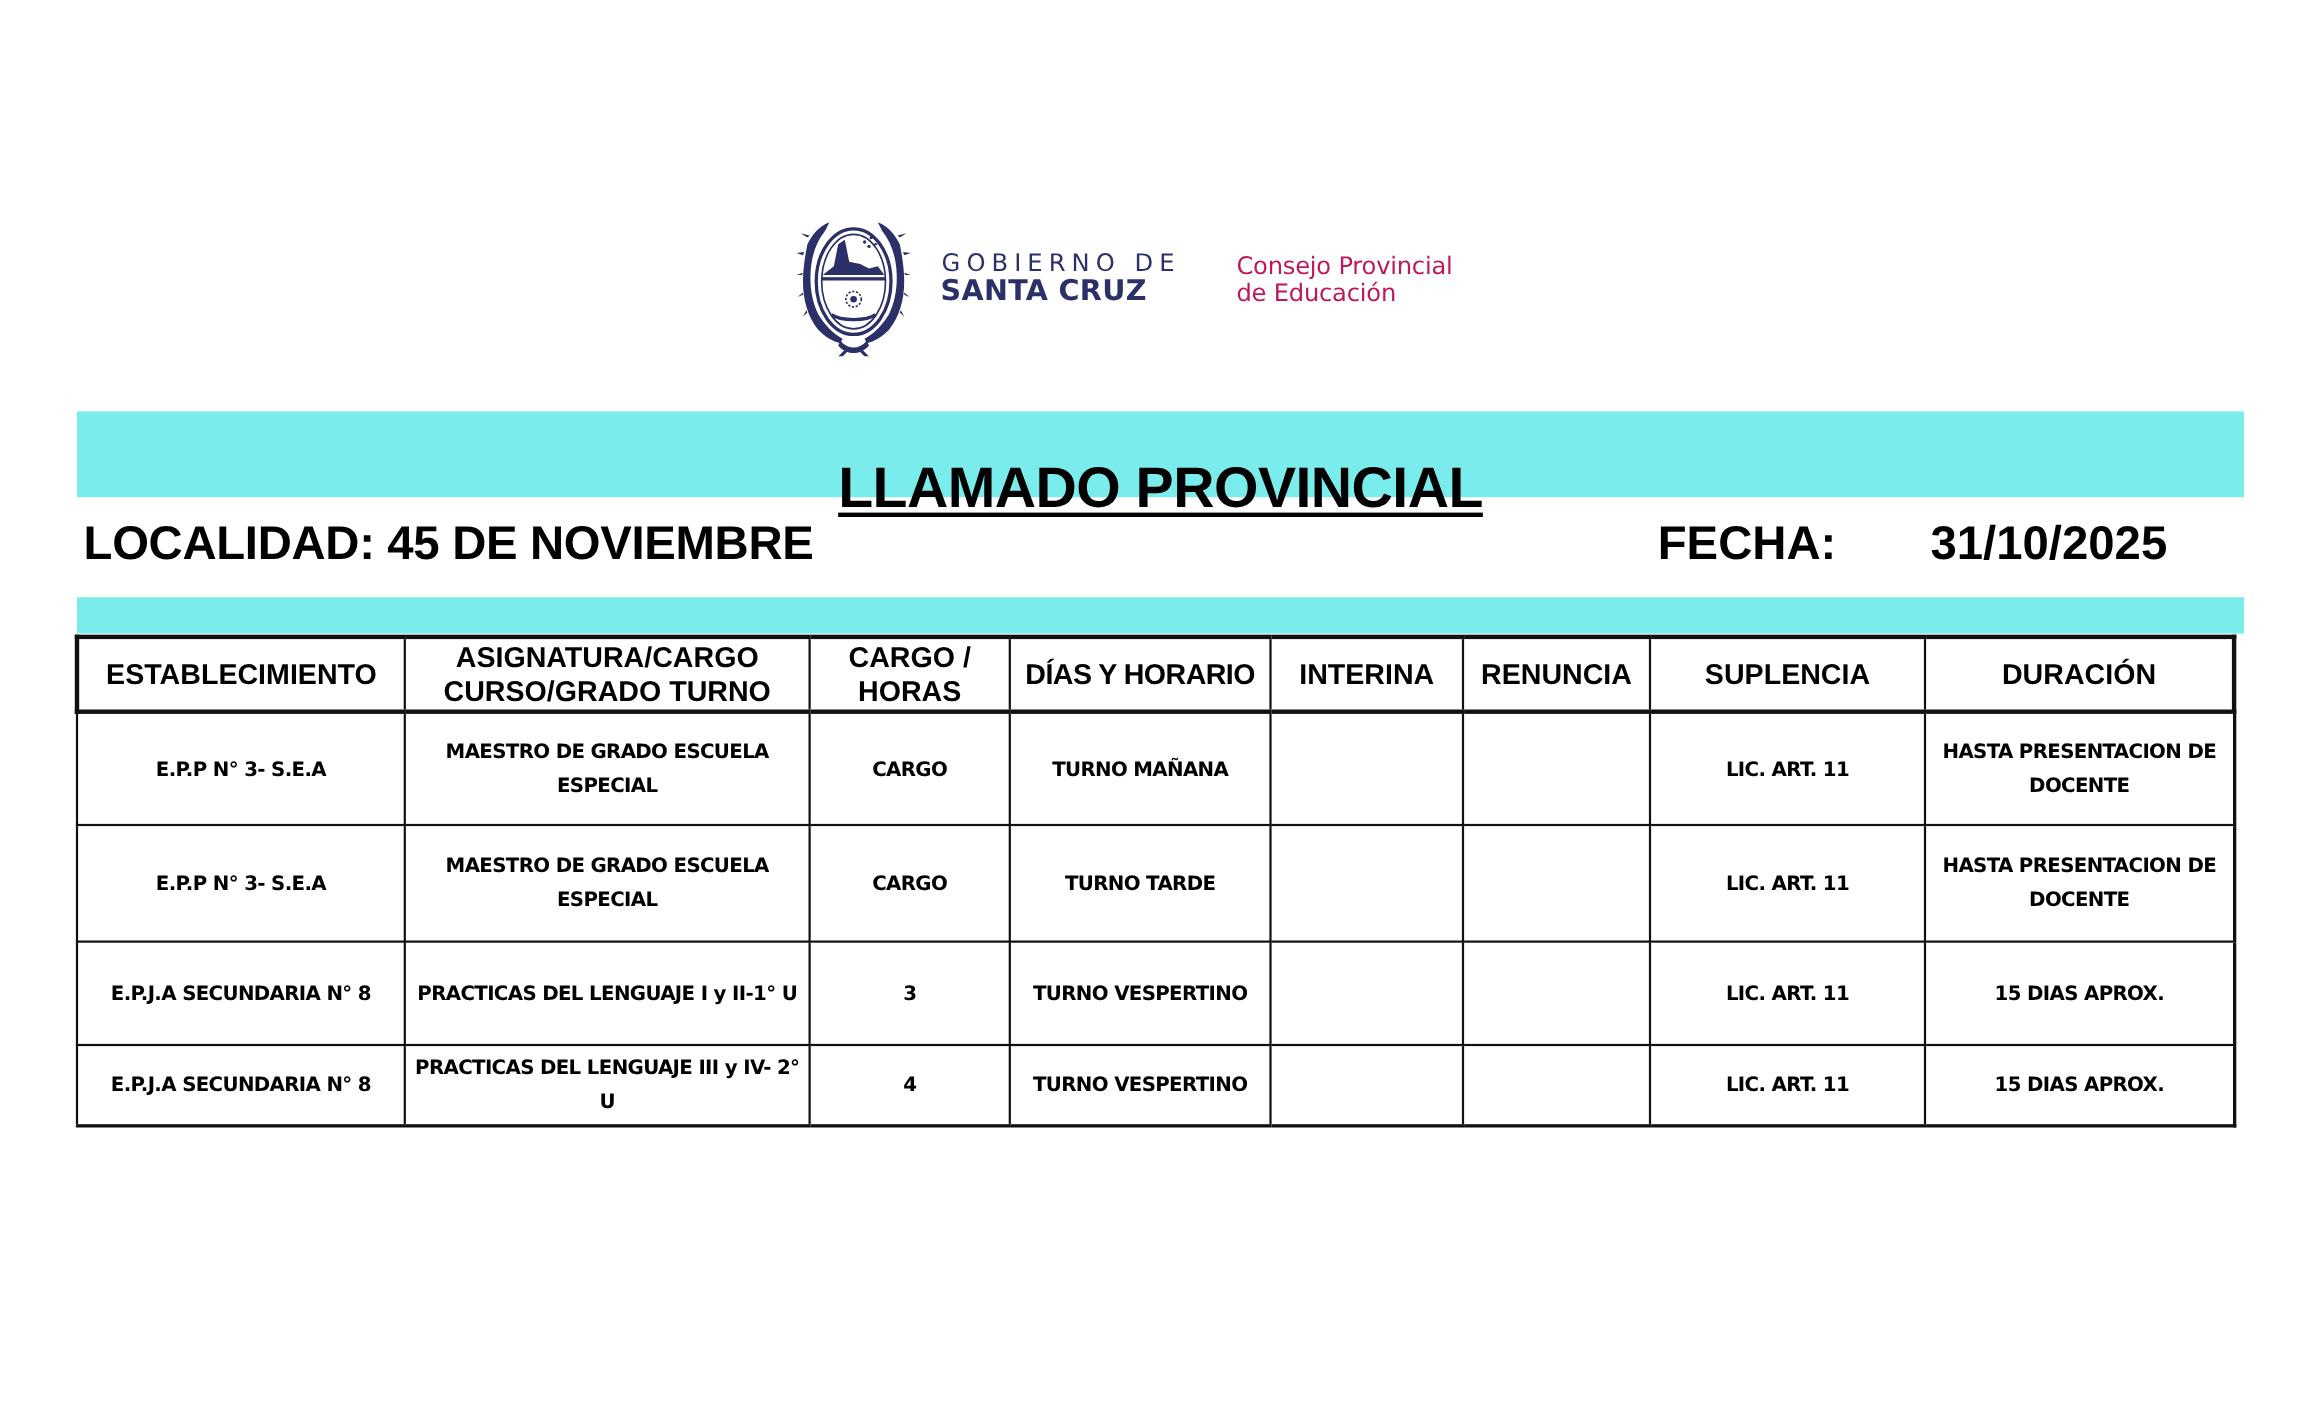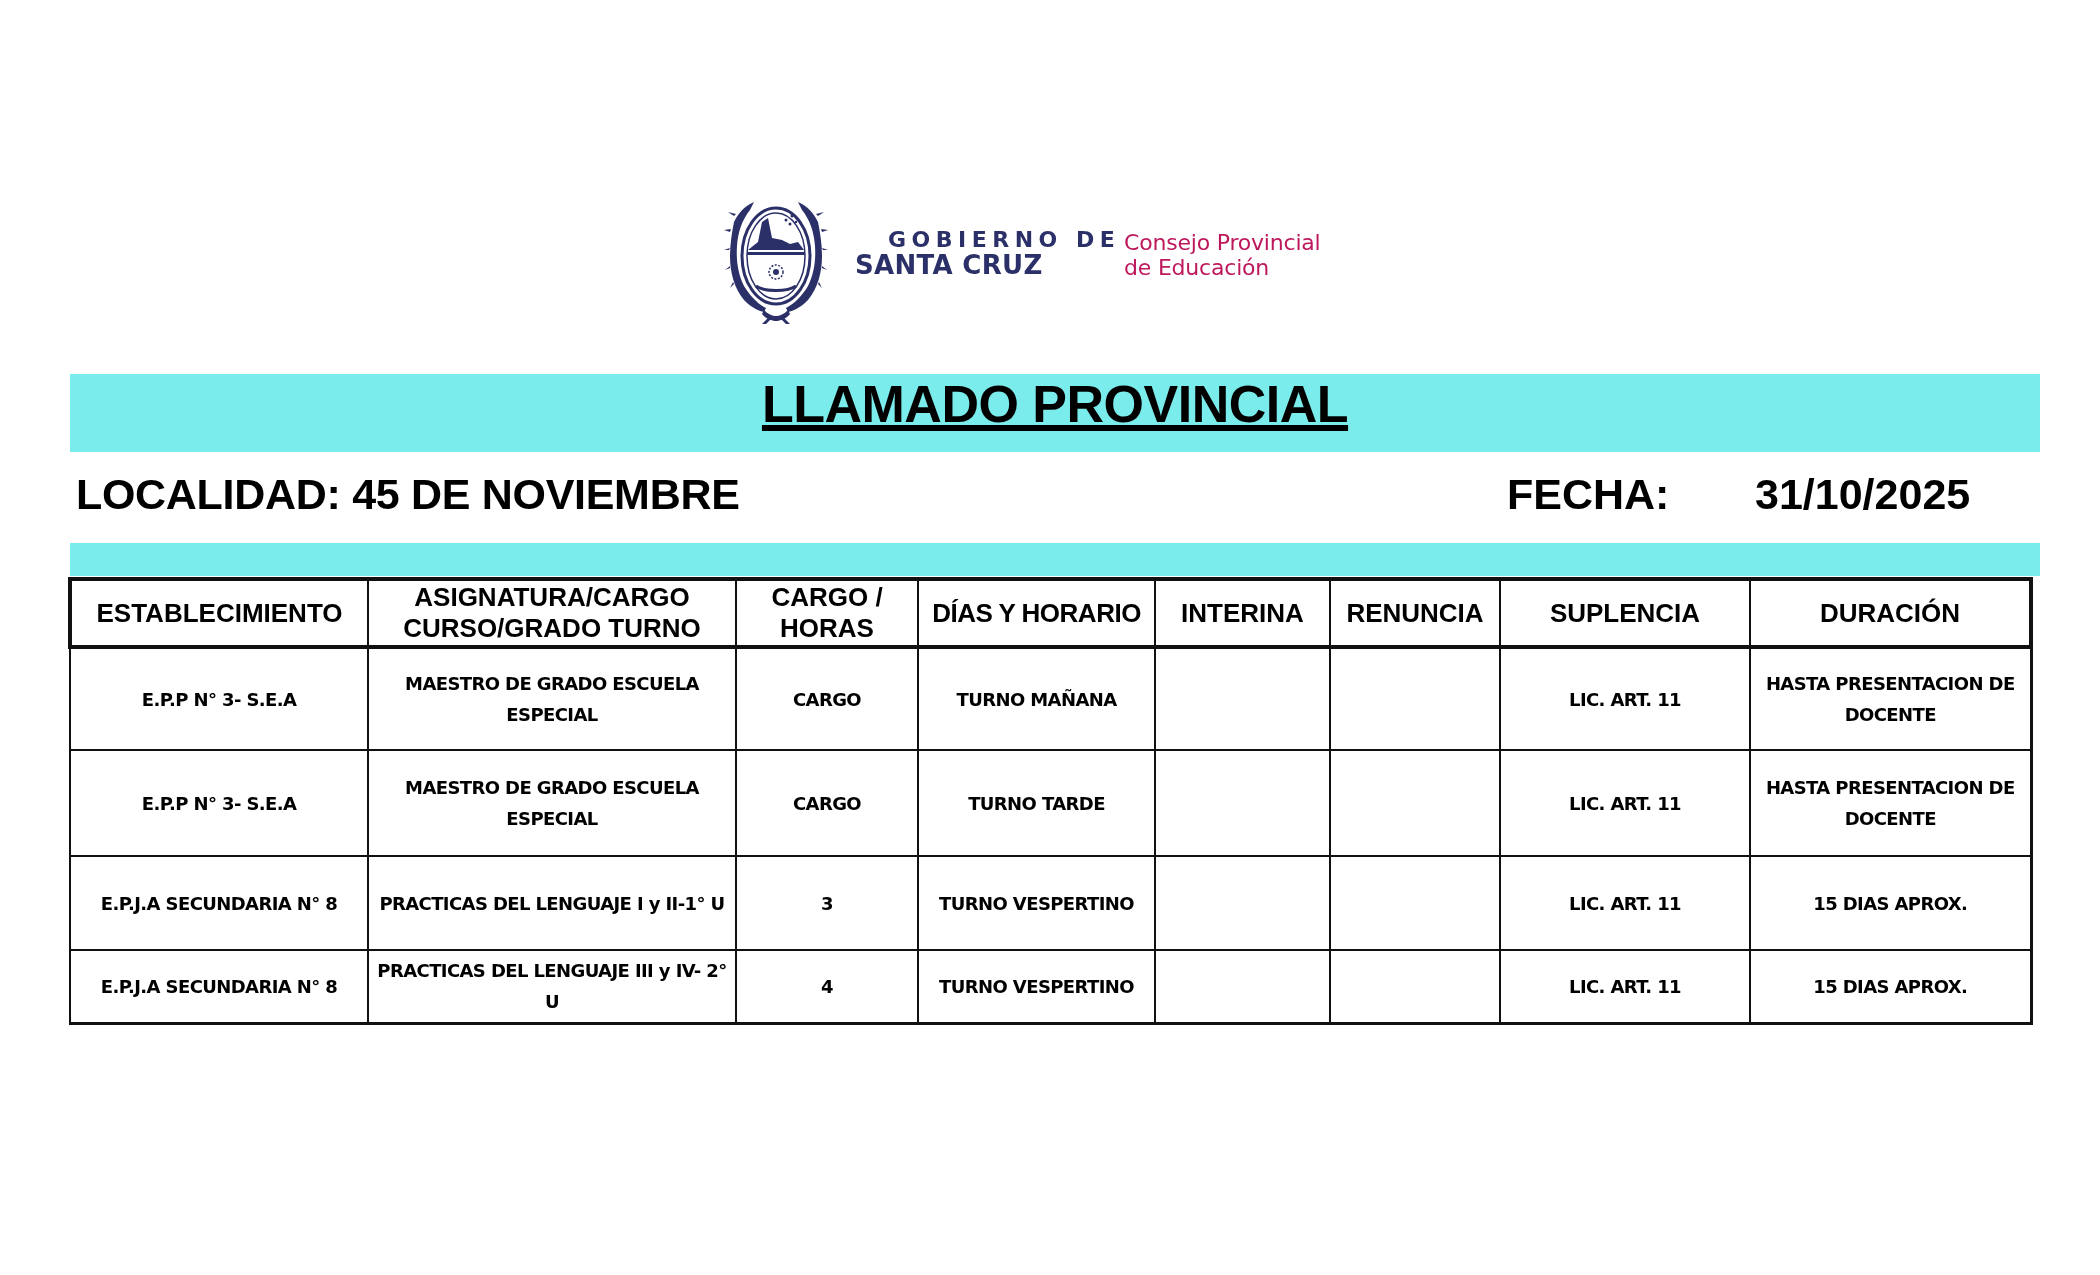--- a/index.html
+++ b/index.html
@@ -1,27 +1,27 @@
 <!DOCTYPE html>
 <html><head>
 <meta charset="utf-8">
 <style>
   html, body { margin: 0; padding: 0; background: #ffffff; }
   body { width: 2100px; height: 1275px; position: relative; overflow: hidden; font-family: "Liberation Sans", sans-serif; color: #000; }
 
   .logo-emblem { position: absolute; left: 724px; top: 192px; width: 104px; height: 132px; }
-  .logo-gob { position: absolute; left: 856px; top: 228px; font-family: "DejaVu Sans", sans-serif; font-size: 22px; letter-spacing: 5.5px; color: #2b3068; font-weight: bold; white-space: nowrap; line-height: 24px; margin-left: 32px; }
+  .logo-gob { position: absolute; left: 856px; top: 228px; font-family: "DejaVu Sans", sans-serif; font-size: 22px; letter-spacing: 5.5px; color: #2b3068; font-weight: normal; white-space: nowrap; line-height: 24px; }
   .logo-sc { position: absolute; left: 855px; top: 250px; font-family: "DejaVu Sans", sans-serif; font-size: 26px; font-weight: bold; color: #2b3068; white-space: nowrap; line-height: 30px; letter-spacing: 0.3px; }
   .logo-cpe { position: absolute; left: 1124px; top: 230px; font-family: "DejaVu Sans", sans-serif; font-size: 22px; color: #be185d; line-height: 25px; white-space: nowrap; letter-spacing: -0.2px; }
   .logo-cpe div { display: block; }
 
   .band { position: absolute; left: 70px; width: 1970px; background: #7becec; }
   .band-title { top: 374px; height: 78px; }
   .band-bottom { top: 543px; height: 33px; }
-  .title { position: absolute; left: 70px; width: 1970px; top: 374px; height: 100px; display: flex; align-items: flex-start; justify-content: center; text-decoration: underline; }
+  .title { position: absolute; left: 70px; width: 1970px; top: 374px; height: 100px; display: flex; align-items: flex-end; justify-content: center; }
   .title span { font-family: "Liberation Sans", sans-serif; font-weight: bold; font-size: 52px; text-decoration: underline; text-decoration-thickness: 4px; text-underline-offset: 5px; letter-spacing: -0.5px; }
 
   .localidad { position: absolute; left: 76px; top: 470px; font-weight: bold; font-size: 43px; white-space: nowrap; letter-spacing: -0.3px; }
   .fecha-label { position: absolute; left: 1507px; top: 470px; font-weight: bold; font-size: 43px; white-space: nowrap; }
   .fecha-value { position: absolute; left: 1755px; top: 470px; font-weight: bold; font-size: 43px; white-space: nowrap; }
 
   table.grid { position: absolute; left: 68px; top: 577px; border-collapse: collapse; table-layout: fixed; width: 1961px; }
   table.grid th, table.grid td { border: 2px solid #111; text-align: center; vertical-align: middle; padding: 0 6px; overflow: hidden; }
   table.grid thead tr { height: 68px; }
   table.grid thead th { font-family: "Liberation Sans", sans-serif; font-weight: bold; font-size: 26px; line-height: 31px; border-top: 4px solid #111; border-bottom: 4px solid #111; }

